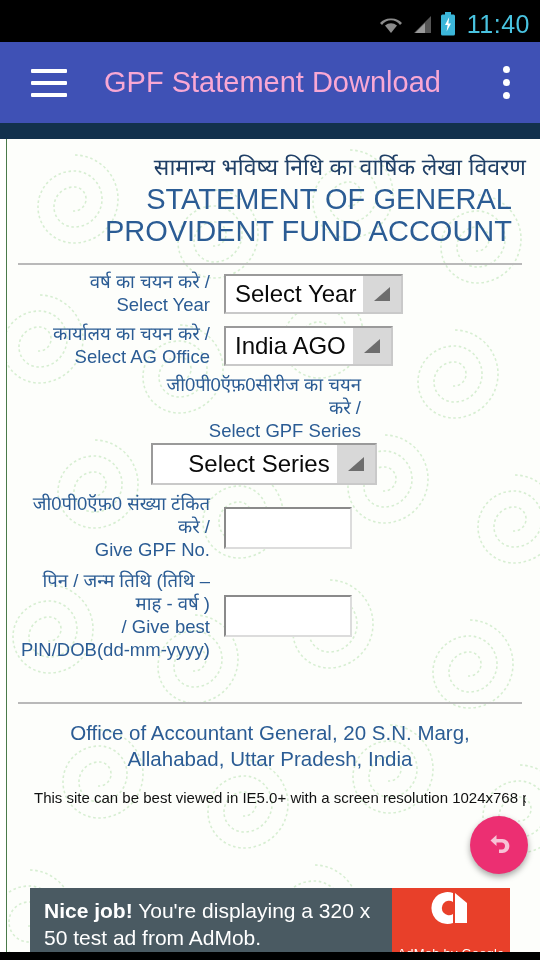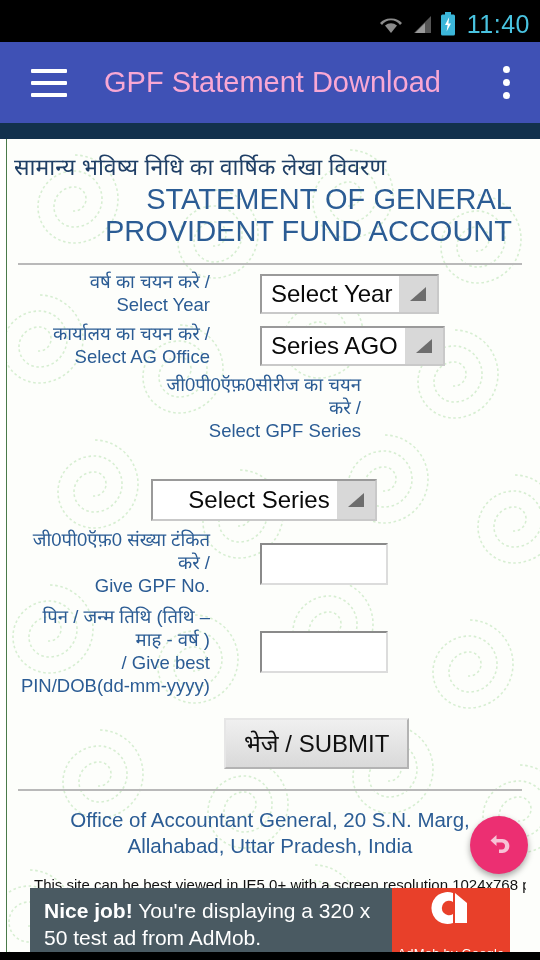--- a/index.html
+++ b/index.html
@@ -78,33 +78,33 @@
   #swirls {
     position: absolute; left: 0; top: 0; width: 540px; height: 821px;
     opacity: .55; z-index: 0; pointer-events: none;
   }
   #page {
     position: relative; z-index: 2;
     padding: 8px 14px 0 14px;
   }
 
   .title-hi {
-    text-align: left; color: #1f3f66; font-size: 23px;
+    text-align: right; color: #1f3f66; font-size: 23px;
     font-weight: normal; line-height: 1.25; padding-top: 6px;
   }
   .title-en {
     text-align: right; color: #2b5c94; font-size: 29px;
     line-height: 1.12; padding: 1px 14px 0 0; font-weight: normal;
   }
   hr.rule {
     border: none; border-top: 2px solid #b9b9b9; margin: 15px 4px 6px 4px;
   }
 
   
-  .frow { display: flex; align-items: center; width: 100%; gap: 36px; }
+  .frow { display: flex; align-items: center; width: 100%; }
   .flabel {
     width: 210px; text-align: right; padding-right: 14px;
     color: #2b5c94; font-size: 18.5px; line-height: 1.24;
   }
   .flabel .hi { display: block; }
   .fctl { flex: 1; display: flex; align-items: center; }
 
   .ddl {
     display: inline-flex; align-items: stretch;
     background: #ffffff; border: 2px solid #c9c9c9;
@@ -285,21 +285,21 @@
         </div>
       </div>
 
       <div class="frow" style="margin-top:6px;">
         <div class="flabel">
           <span class="hi">कार्यालय का चयन करे /</span>
           <span>Select AG Office</span>
         </div>
         <div class="fctl">
           <div class="ddl">
-            <span class="txt">Series AGO</span>
+            <span class="txt">India AGO</span>
             <span class="arw">
               <svg width="22" height="20" viewBox="0 0 22 20">
                   <path d="M3 17 L19 17 L19 3 Z" fill="#6d6d6d"></path>
                 </svg>
             </span>
           </div>
         </div>
       </div>
 
       <div class="frow" style="margin-top:6px;flex-direction:column;">
@@ -334,21 +334,20 @@
           <span class="hi">पिन / जन्म तिथि (तिथि – माह - वर्ष )</span>
           <span>/ Give best PIN/DOB(dd-mm-yyyy)</span>
         </div>
         <div class="fctl">
           <input class="tbox" type="text" value="" style="">
         </div>
       </div>
 
       <div id="submitrow">
         <div class="spacer"></div>
-        <button id="submit">भेजे / SUBMIT</button>
       </div>
 
       <hr class="rule2">
 
       <div class="addr">Office of Accountant General, 20 S.N. Marg, Allahabad, Uttar Pradesh, India</div>
 
       <div class="disclaim">This site can be best viewed in IE5.0+ with a screen resolution 1024x768 pi</div>
     </div>
 
   </div>

